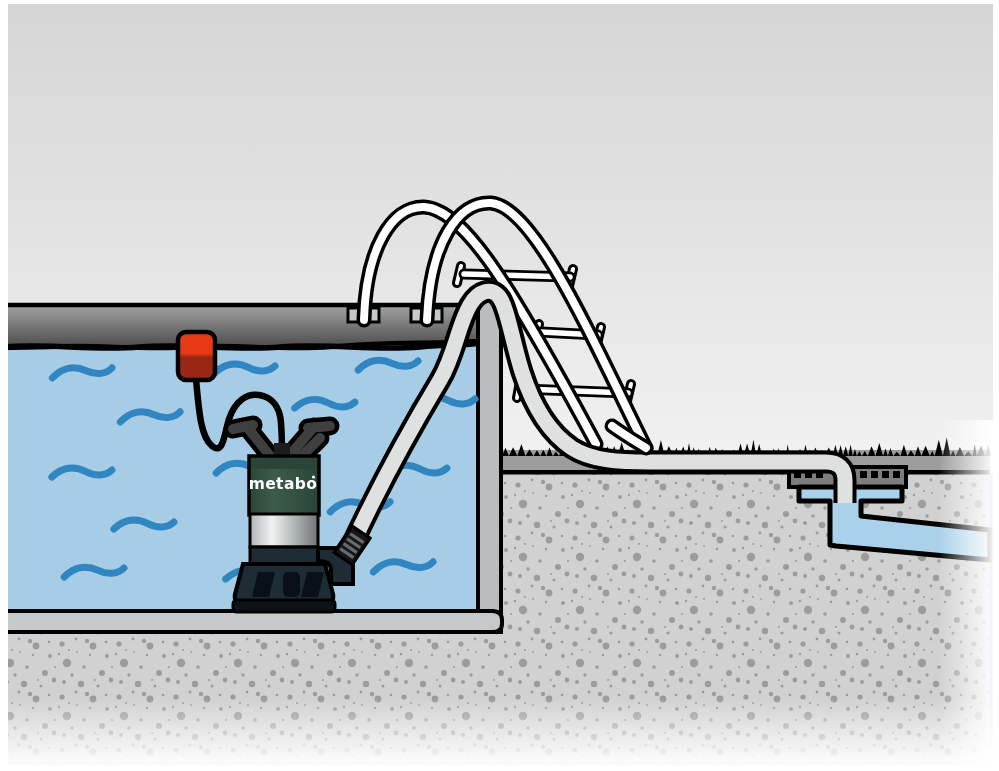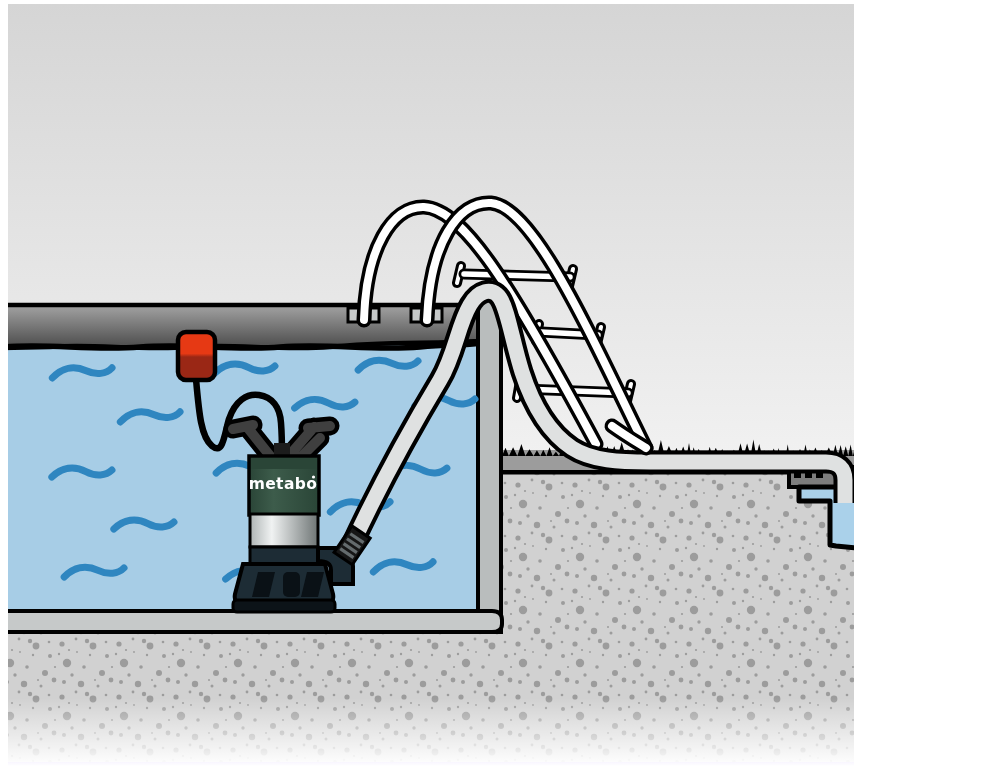--- a/index.html
+++ b/index.html
@@ -1,16 +1,16 @@
 <!DOCTYPE html>
 <html style="--c-sky-top: #d5d5d5; --c-sky-bottom: #f2f2f2; --c-water: #a7cde6; --c-wave: #2f86c0; --c-coping-top: #a3a3a3; --c-coping-bottom: #4a4a4a; --c-wall: #b9bdbd; --c-floor-slab: #c6c9c9; --c-ground-base: #d1d1d1; --c-ground-speckle: #9c9c9c; --c-grass: #9c9c9c; --c-hose-fill: #dfe1e1; --c-ladder-fill: #ffffff; --c-float-top: #e63914; --c-float-bottom: #9a2715; --c-pump-green: #3d5c4b; --c-pump-green-dark: #2a4537; --c-pump-dark: #1d2c35; --c-pump-feet: #0a1116; --c-handle-gray: #3f3f3f; --c-silver-edge: #aeb4b4; --c-silver-light: #f0f2f2; --c-silver-dark: #6e7575; --c-drain-water: #aad1ea; --c-grate-gray: #7d7d7d; --c-outline: #000000;"><head>
 <meta charset="utf-8">
 <style>
   html,body{margin:0;padding:0;background:#fff;}
-  #stage{position:relative;width:854px;height:771px;background:#8b5cf6;overflow:hidden;
+  #stage{position:relative;width:999px;height:771px;background:#8b5cf6;overflow:hidden;
          font-family:"DejaVu Sans","Liberation Sans",sans-serif;}
   svg{position:absolute;left:0;top:0;}
   .wave{fill:none;stroke:var(--c-wave);stroke-width:7;stroke-linecap:round;}
   .tooth{fill:#000;}
   #grass-spikes{fill:#000;stroke:none;}
   .logo-text{font-family:"DejaVu Sans","Liberation Sans",sans-serif;font-weight:bold;
              font-size:15.5px;letter-spacing:.4px;fill:#fff;}
 </style>
 </head>
 <body>

